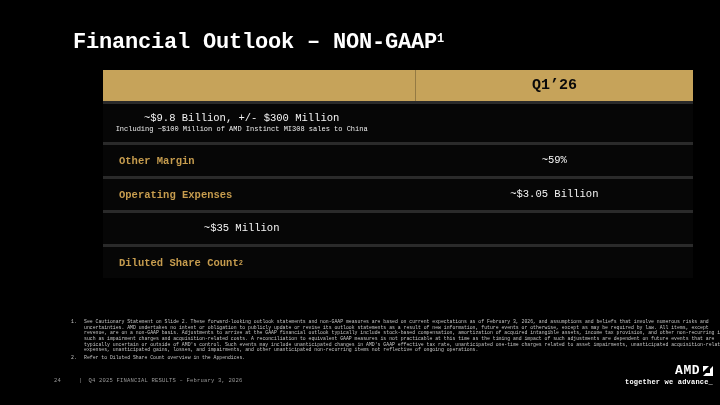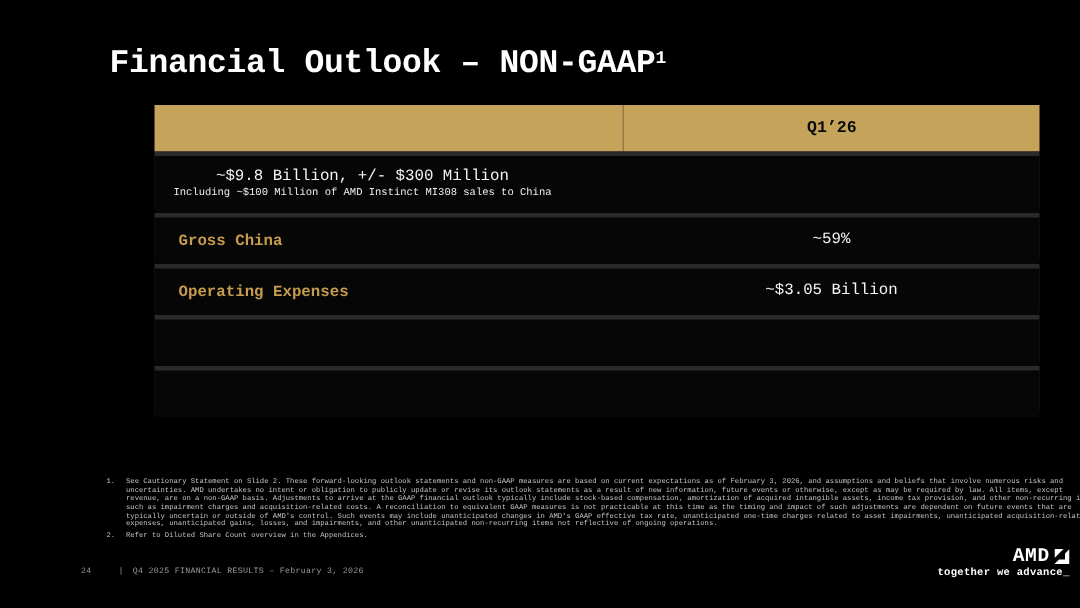--- a/index.html
+++ b/index.html
@@ -18,21 +18,21 @@
   .table{
     position:absolute;left:65px;top:70px;width:590px;
     display:flex;flex-direction:column;gap:3px;background:transparent;
   }
   .thead{
     display:flex;height:31px;background:var(--gold_header,#C6A35A);
   }
   .thead .h-label{width:53%;border-right:1px solid rgba(0,0,0,0.25);}
   .thead .h-value{
     width:47%;display:flex;align-items:center;justify-content:center;
-    color:#0a0a0a;font-size:11px;font-weight:bold;
+    color:#0a0a0a;font-size:15px;font-weight:bold;
   }
   .row{
     display:flex;background:var(--row_bg,#060606);
     box-shadow:0 -3px 0 0 var(--row_gap,#2a2a2a);
   }
   .row.tall{min-height:38px;}
   .row.std{min-height:31px;}
   .cell.label{
     width:53%;display:flex;align-items:center;padding-left:16px;box-sizing:border-box;
     color:var(--gold_text,#C69C4E);font-size:10.5px;font-weight:bold;
@@ -83,34 +83,39 @@
     </div>
 
     <div class="row tall">
       <div class="cell value">
         <div>~$9.8 Billion, +/- $300 Million</div>
         <div class="subvalue">Including ~$100 Million of AMD Instinct MI308 sales to China</div>
       </div>
     </div>
 
     <div class="row std">
-      <div class="cell label">Gross China</div>
+      <div class="cell label">Other Margin</div>
       <div class="cell value">~59%</div>
     </div>
 
     <div class="row std">
       <div class="cell label">Operating Expenses</div>
       <div class="cell value">~$3.05 Billion</div>
     </div>
 
     <div class="row std">
+      <div class="cell value">~$35 Million</div>
     </div>
 
 
     <div class="row std">
+      <div class="cell label">
+          <span>Diluted Share Count</span>
+          <sup>2</sup>
+        </div>
     </div>
   </div>
 
   <div class="footnotes">
     <div class="footnote">
       <div class="fn-num">1.</div>
       <div class="fn-text">See Cautionary Statement on Slide 2. These forward-looking outlook statements and non-GAAP measures are based on current expectations as of February 3, 2026, and assumptions and beliefs that involve numerous risks and uncertainties. AMD undertakes no intent or obligation to publicly update or revise its outlook statements as a result of new information, future events or otherwise, except as may be required by law. All items, except revenue, are on a non-GAAP basis. Adjustments to arrive at the GAAP financial outlook typically include stock-based compensation, amortization of acquired intangible assets, income tax provision, and other non-recurring items such as impairment charges and acquisition-related costs. A reconciliation to equivalent GAAP measures is not practicable at this time as the timing and impact of such adjustments are dependent on future events that are typically uncertain or outside of AMD's control. Such events may include unanticipated changes in AMD's GAAP effective tax rate, unanticipated one-time charges related to asset impairments, unanticipated acquisition-related expenses, unanticipated gains, losses, and impairments, and other unanticipated non-recurring items not reflective of ongoing operations.</div>
     </div>
     <div class="footnote">
       <div class="fn-num">2.</div>

